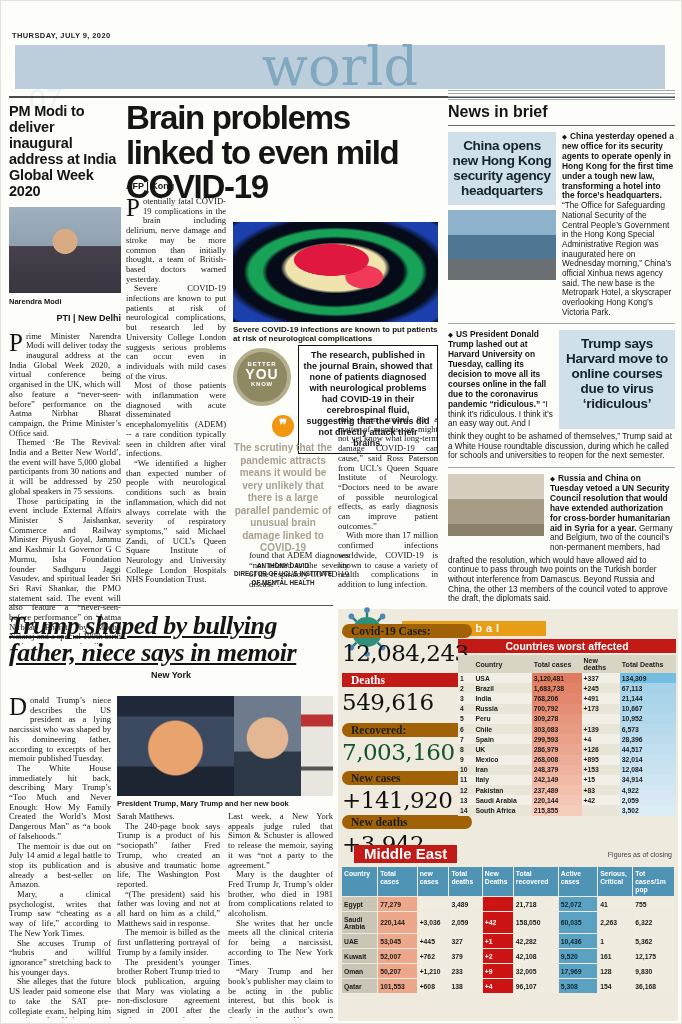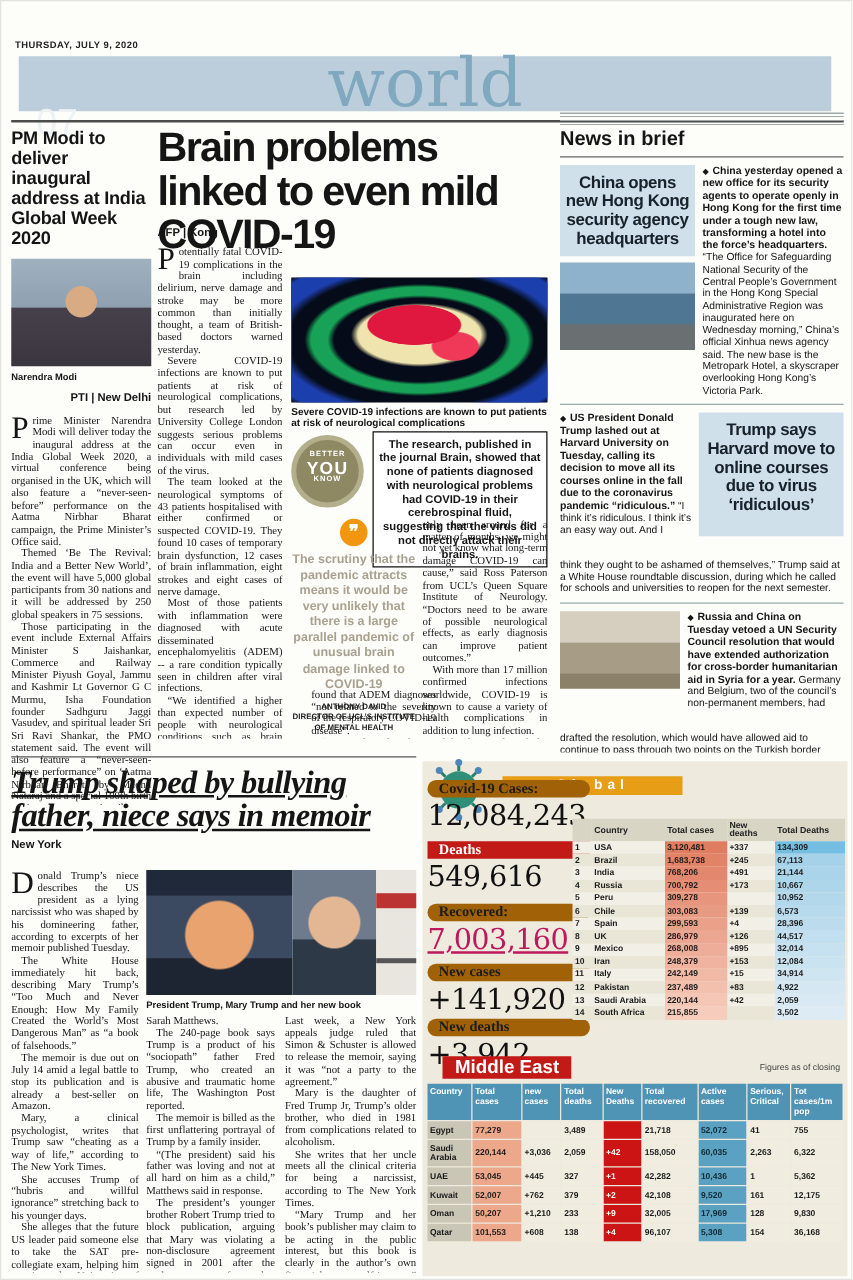--- a/index.html
+++ b/index.html
@@ -66,26 +66,26 @@
   .nib-text{font-size:8.2px;line-height:1.18;}
   .nib-text b{font-size:8.4px;}
   .diamond{font-size:6.5px;margin-right:3px;}
   .headbox{background:#cfe0ea;padding:7px 3px;font:bold 13.5px/1.1 "Liberation Sans",sans-serif;
            letter-spacing:-.3px;text-align:center;color:#17222a;}
   .nib-div{height:1px;background:#9aa;margin:6px 0;}
   .g2{display:grid;gap:6px;}
   .ph{width:100%;}
   .ph-hk{height:70px;margin-top:5px;background:linear-gradient(180deg,#8fb2cc 0 35%,#4f7693 36% 70%,#6a6f72 71%);}
   .ph-syria{height:62px;background:linear-gradient(180deg,#d6cfc0 0 40%,#a79c86 41% 80%,#8b8068 81%);}
-  .nib-cont{margin-top:18px;}
+  .nib-cont{margin-top:3px;}
   
   .tdiv{position:absolute;left:8px;top:604px;width:324px;height:1px;background:#555;}
   .trump{position:absolute;left:8px;top:611px;width:324px;height:407px;}
   .trump h2{font:italic bold 26px/1.04 "Liberation Serif",serif;letter-spacing:-.5px;margin:0;text-decoration:underline;}
-  .trump-by{font:bold 9px "Liberation Sans",sans-serif;margin-top:4px;}
+  .trump-by{font:bold 9px "Liberation Sans",sans-serif;margin-top:4px;text-align:center;}
   .tcol1{position:absolute;left:0;top:84px;width:102px;height:322px;overflow:hidden;}
   .tphoto{position:absolute;left:108px;top:84px;width:216px;height:100px;display:flex;}
   .tp1{flex:0 0 54%;background:radial-gradient(circle at 50% 52%,#e8a36e 0 34%,rgba(232,163,110,0) 36%),
        linear-gradient(180deg,#20293a 0 20%,#3c4a61 21% 70%,#1d2533 71%);}
   .tp2{flex:0 0 31%;background:radial-gradient(circle at 50% 42%,#e3b794 0 30%,rgba(227,183,148,0) 32%),
        linear-gradient(180deg,#6e7b8c 0 55%,#2e3947 56%);}
   .tp3{flex:1;background:linear-gradient(180deg,#e9e6df 0 18%,#b33 19% 30%,#e9e6df 31% 70%,#555 71% 74%,#e9e6df 75%);}
   .tcap{position:absolute;left:108px;top:187px;width:216px;font:bold 7.5px "Liberation Sans",sans-serif;}
   .tcol2{position:absolute;left:108px;top:200px;width:103px;height:206px;overflow:hidden;}
   .tcol3{position:absolute;left:219px;top:200px;width:105px;height:206px;overflow:hidden;}
@@ -93,21 +93,21 @@
   .covid{position:absolute;left:337px;top:608px;width:340px;height:412px;background:#eeeadd;}
   .virus{position:absolute;left:-3px;top:-9px;width:64px;height:64px;}
   .gbanner{position:absolute;left:64px;top:12px;width:144px;height:15px;background:#e89d17;color:#fff;
            font:bold 11px/15px "Liberation Sans",sans-serif;text-align:center;letter-spacing:4px;}
   .wbanner{position:absolute;left:120px;top:30px;width:218px;height:14px;background:#c21a17;color:#fff;
            font:bold 10.5px/14px "Liberation Sans",sans-serif;text-align:center;}
   .pill{position:absolute;left:4px;width:130px;height:14px;border-radius:7px;background:#a16207;
         font:bold 11.5px/14px "Liberation Serif",serif;padding-left:9px;color:#1c1c1c;box-sizing:border-box;}
   .deaths-banner{border-radius:0;background:#c21a17;color:#fff;}
   .bignum{position:absolute;left:4px;font:23px "DejaVu Serif",serif;letter-spacing:-.5px;color:#111;}
-  .num-olive{color:#be185d;text-decoration:underline;}
+  .num-olive{color:#14532d;}
   .wtable{position:absolute;left:120px;top:46px;width:218px;border-collapse:collapse;}
   .wtable th{background:#d8d5c5;font:bold 7px "Liberation Sans",sans-serif;text-align:left;padding:2px 2px;color:#222;}
   .wtable td{font:bold 6.8px "Liberation Sans",sans-serif;padding:1.6px 2px;color:#1a1a1a;}
   .wtable tr:nth-child(odd) td{background:#f2f0e6;}
   .wtable tr:nth-child(even) td{background:#e9e6d8;}
   .wt-rank{width:12px;}.wt-country{width:58px;}.wt-cases{width:48px;}.wt-new{width:36px;}.wt-deaths{width:56px;}
   .me-banner{position:absolute;left:16px;top:236px;background:#c21a17;color:#fff;
              font:bold 15px/18px "Liberation Sans",sans-serif;padding:0 10px;}
   .me-note{position:absolute;right:6px;top:242px;font:7px "Liberation Sans",sans-serif;color:#444;}
   .me-table{position:absolute;left:3px;top:257px;width:334px;border-collapse:separate;border-spacing:1.5px;}
@@ -145,21 +145,20 @@
         <p>Those participating in the event include External Affairs Minister S Jaishankar, Commerce and Railway Minister Piyush Goyal, Jammu and Kashmir Lt Governor G C Murmu, Isha Foundation founder Sadhguru Jaggi Vasudev, and spiritual leader Sri Sri Ravi Shankar, the PMO statement said. The event will also feature a “never-seen-before performance” on ‘Aatma Nirbhar Bharat’ by Madhu Nataraj and a special 100th birth anniversary concert in tribute to sitar maestro Ravi Shankar by three of his most eminent students.</p>
       </div>
   </div>
 
   <div class="brain">
     <h1>Brain problems linked to even mild COVID-19</h1>
     <div class="brain-by">AFP | Kong</div>
     <div class="bcol1 body dropcap">
         <p>Potentially fatal COVID-19 complications in the brain including delirium, nerve damage and stroke may be more common than initially thought, a team of British-based doctors warned yesterday.</p>
         <p>Severe COVID-19 infections are known to put patients at risk of neurological complications, but research led by University College London suggests serious problems can occur even in individuals with mild cases of the virus.</p>
-        <p>The team looked at the neurological symptoms of 43 patients hospitalised with either confirmed or suspected COVID-19. They found 10 cases of temporary brain dysfunction, 12 cases of brain inflammation, eight strokes and eight cases of nerve damage.</p>
         <p>Most of those patients with inflammation were diagnosed with acute disseminated encephalomyelitis (ADEM) -- a rare condition typically seen in children after viral infections.</p>
         <p>“We identified a higher than expected number of people with neurological conditions such as brain inflammation, which did not always correlate with the severity of respiratory symptoms,” said Michael Zandi, of UCL’s Queen Square Institute of Neurology and University College London Hospitals NHS Foundation Trust.</p>
       </div>
     <div class="bfig">
       <div class="bfig-img"></div>
       <div class="bfig-cap">Severe COVID-19 infections are known to put patients at risk of neurological complications</div>
     </div>
     <div class="know">
       <div class="badge">
         <div class="b1">BETTER</div>
@@ -238,22 +237,22 @@
       </div>
     <div class="tphoto">
       <div class="tp1"></div>
       <div class="tp2"></div>
       <div class="tp3"></div>
     </div>
     <div class="tcap">President Trump, Mary Trump and her new book</div>
     <div class="tcol2 body">
         <p>Sarah Matthews.</p>
         <p>The 240-page book says Trump is a product of his “sociopath” father Fred Trump, who created an abusive and traumatic home life, The Washington Post reported.</p>
+        <p>“(The president) said his father was loving and not at all hard on him as a child,” Matthews said in response.</p>
         <p>The memoir is billed as the first unflattering portrayal of Trump by a family insider.</p>
-        <p>“(The president) said his father was loving and not at all hard on him as a child,” Matthews said in response.</p>
         <p>The president’s younger brother Robert Trump tried to block publication, arguing that Mary was violating a non-disclosure agreement signed in 2001 after the settlement of her grandfather’s estate.</p>
       </div>
     <div class="tcol3 body">
         <p>Last week, a New York appeals judge ruled that Simon &amp; Schuster is allowed to release the memoir, saying it was “not a party to the agreement.”</p>
         <p>Mary is the daughter of Fred Trump Jr, Trump’s older brother, who died in 1981 from complications related to alcoholism.</p>
         <p>She writes that her uncle meets all the clinical criteria for being a narcissist, according to The New York Times.</p>
         <p>“Mary Trump and her book’s publisher may claim to be acting in the public interest, but this book is clearly in the author’s own financial self-interest,” Matthews said.</p>
       </div>
   </div>
 
@@ -275,20 +274,21 @@
       <circle cx="54" cy="32" r="2.8" fill="#4d86b8"></circle>
         <circle cx="47.6" cy="47.6" r="2.8" fill="#4d86b8"></circle>
       <circle cx="32" cy="54" r="2.8" fill="#4d86b8"></circle>
         <circle cx="16.4" cy="47.6" r="2.8" fill="#4d86b8"></circle>
       <circle cx="10" cy="32" r="2.8" fill="#4d86b8"></circle>
         <circle cx="16.4" cy="16.4" r="2.8" fill="#4d86b8"></circle>
       <circle cx="32" cy="10" r="2.8" fill="#4d86b8"></circle>
         <circle cx="47.6" cy="16.4" r="2.8" fill="#4d86b8"></circle>
     </svg>
     <div class="gbanner">Global</div>
+    <div class="wbanner">Countries worst affected</div>
 
     <div class="pill" style="top:15px;">Covid-19 Cases:</div>
     <div class="bignum" style="top:31px;">12,084,243</div>
     <div class="pill deaths-banner" style="top:64px;">Deaths</div>
     <div class="bignum" style="top:80px;">549,616</div>
     <div class="pill" style="top:114px;">Recovered:</div>
     <div class="bignum num-olive" style="top:130px;">7,003,160</div>
     <div class="pill" style="top:162px;">New cases</div>
     <div class="bignum" style="top:178px;">+141,920</div>
     <div class="pill" style="top:206px;">New deaths</div>

